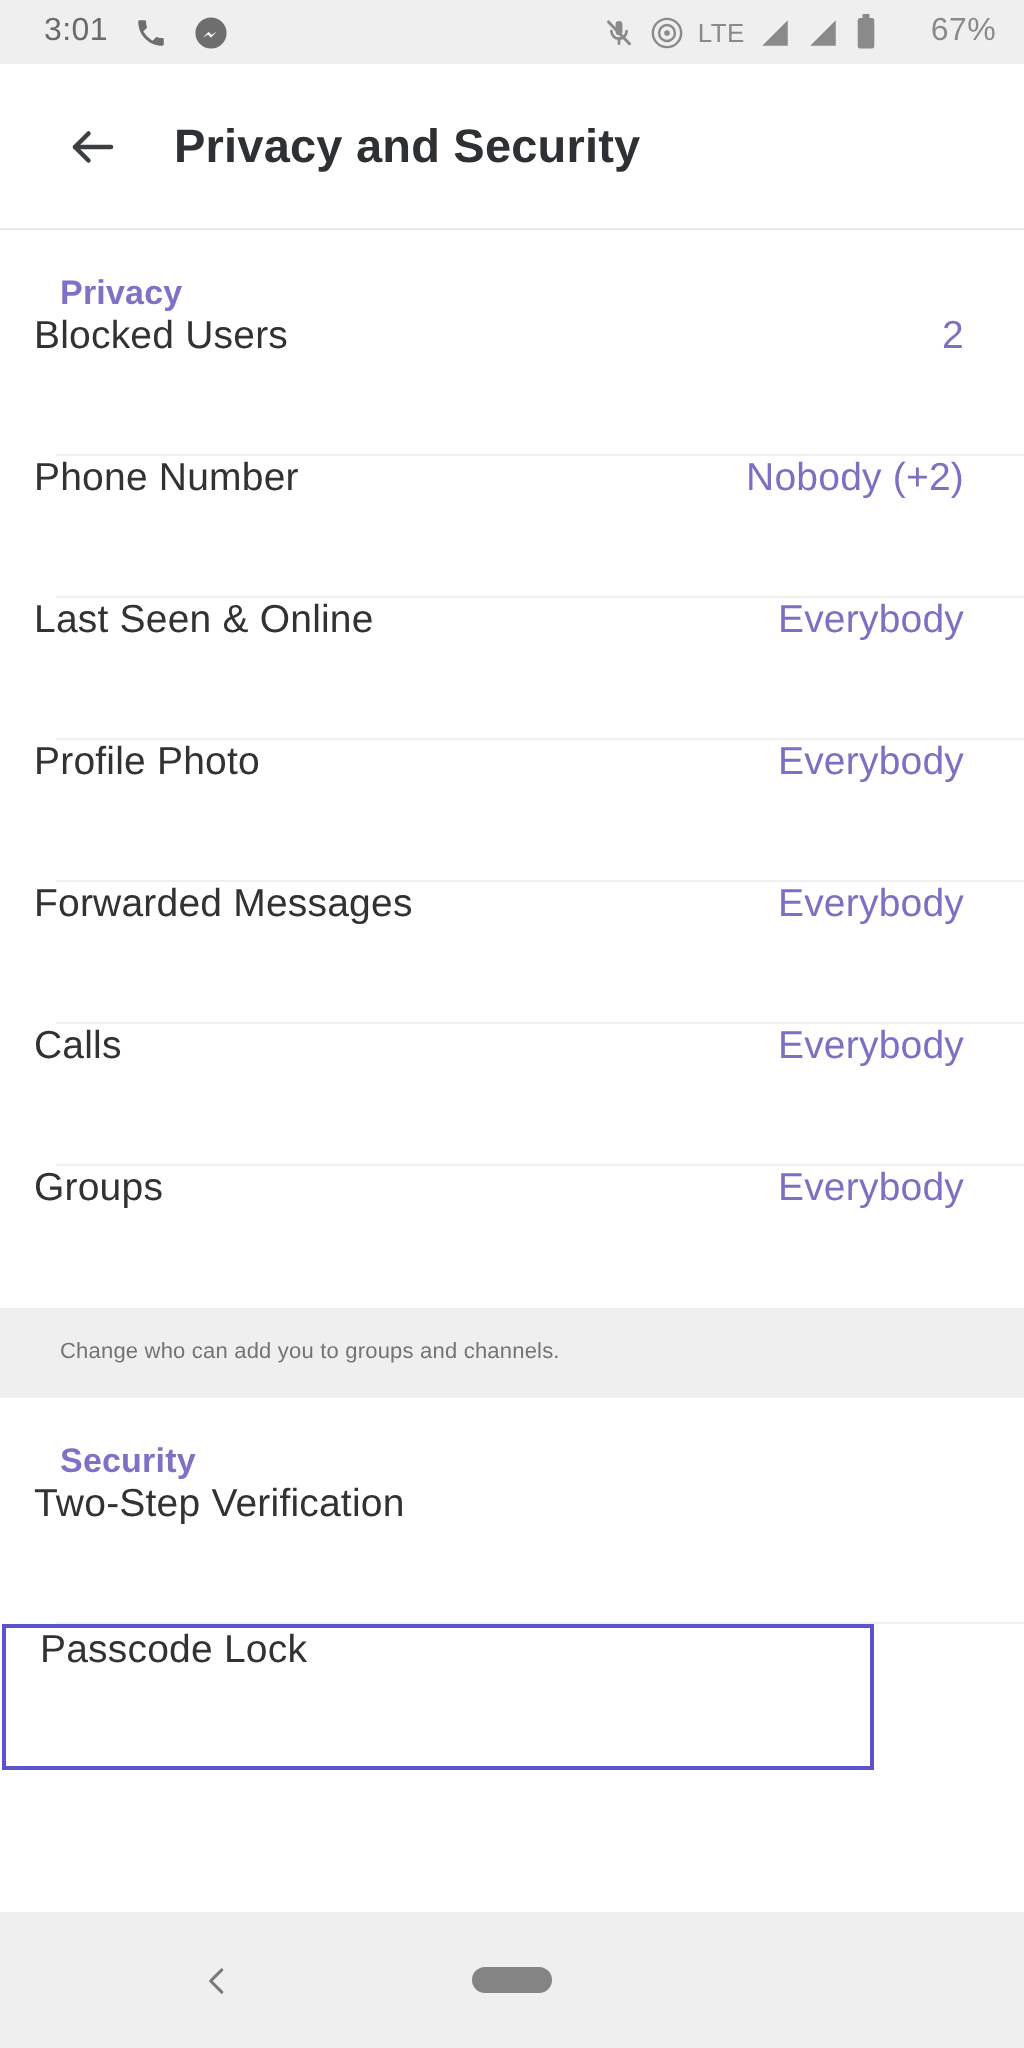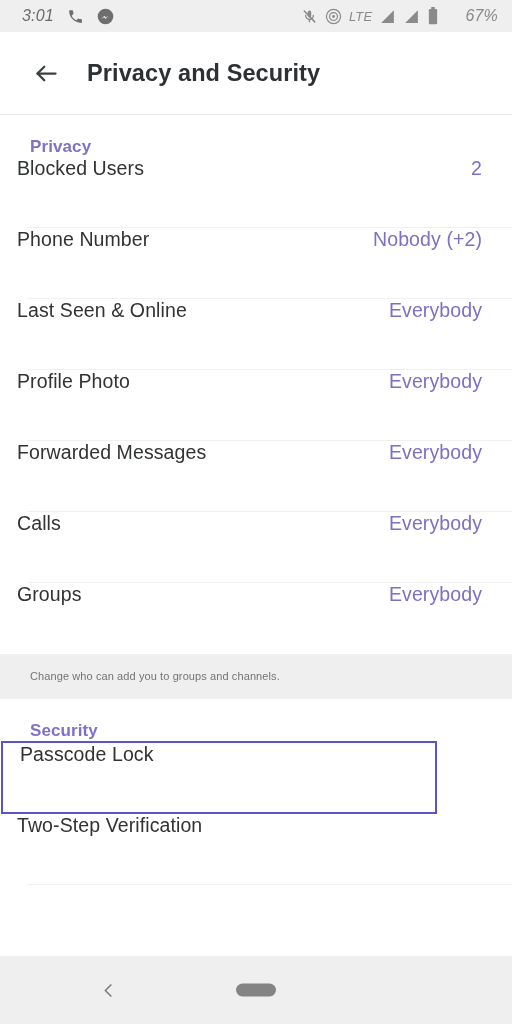--- a/index.html
+++ b/index.html
@@ -27,21 +27,20 @@
   .status-bar {
     height: 32px;
     flex: 0 0 32px;
     background: #efefef;
     display: flex;
     align-items: center;
     justify-content: space-between;
     padding: 0 14px 0 22px;
     box-sizing: border-box;
     color: #6e6e6e;
-    font-style: italic;
   }
   .status-left, .status-right {
     display: flex;
     align-items: center;
   }
   .status-left { gap: 13px; }
   .status-right { gap: 7px; }
   .status-time {
     font-size: 16px;
     letter-spacing: 0.2px;
@@ -294,26 +293,26 @@
         <span class="row-label">Groups</span>
         <span class="row-value">Everybody</span>
       </div>
 
       <div class="footer-note">Change who can add you to groups and channels.</div>
     </div>
 
     <div>
       <div class="section-header">Security</div>
 
+      <div class="row">
+        <span class="row-label">Two-Step Verification</span>
+      </div>
+
       <div class="row focused">
         <span class="row-label">Passcode Lock</span>
-      </div>
-
-      <div class="row">
-        <span class="row-label">Two-Step Verification</span>
       </div>
     </div>
 
   </div>
 
   <div class="navbar">
     <div class="nav-back">
       <svg width="19" height="19" viewBox="0 0 24 24" fill="none" stroke="#7a7a7a" stroke-width="2" stroke-linecap="round" stroke-linejoin="round">
         <path d="M15 5l-7 7 7 7"></path>
       </svg>

